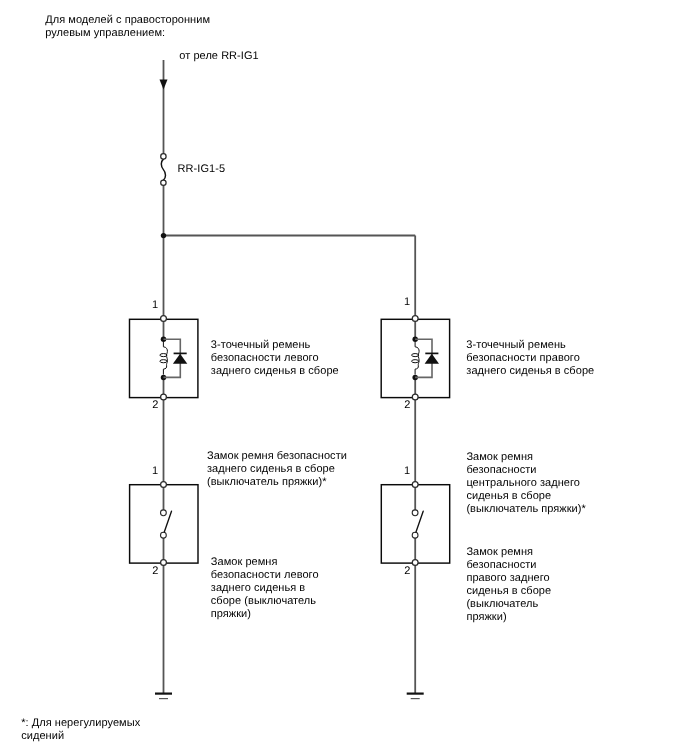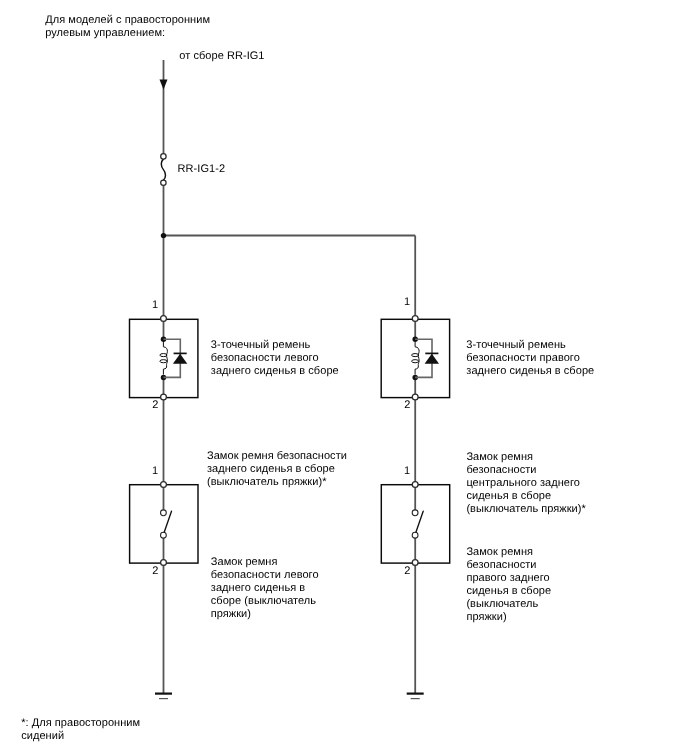--- a/index.html
+++ b/index.html
@@ -11,23 +11,23 @@
        color:#000;letter-spacing:0.05px;}
   .pinlbl{position:absolute;font-size:11px;line-height:11px;color:#000;}
   svg{position:absolute;left:0;top:0;}
 </style>
 </head>
 <body>
 
 <div class="txt" style="left:21.2px;top:14px;margin-left:24px;">Для моделей с правосторонним
 рулевым управлением:</div>
 
-<div class="txt" style="left:179.3px;top:49.7px;">от сборе RR-IG1</div>
+<div class="txt" style="left:179.3px;top:49.7px;">от реле RR-IG1</div>
 
-<div class="txt" style="left:177.6px;top:163.1px;">RR-IG1-2</div>
+<div class="txt" style="left:177.6px;top:163.1px;">RR-IG1-5</div>
 
 <div class="txt" style="left:210.8px;top:338.6px;">3-точечный ремень
 безопасности левого
 заднего сиденья в сборе</div>
 
 <div class="txt" style="left:466.3px;top:338.6px;">3-точечный ремень
 безопасности правого
 заднего сиденья в сборе</div>
 
 <div class="txt" style="left:207px;top:450.2px;">Замок ремня безопасности
@@ -46,21 +46,21 @@
 сиденья в сборе
 (выключатель пряжки)*</div>
 
 <div class="txt" style="left:466.4px;top:545.6px;">Замок ремня
 безопасности
 правого заднего
 сиденья в сборе
 (выключатель
 пряжки)</div>
 
-<div class="txt" style="left:21.2px;top:717px;">*: Для правосторонним
+<div class="txt" style="left:21.2px;top:717px;">*: Для нерегулируемых
 сидений</div>
 
 <svg width="688" height="755" viewBox="0 0 688 755">
   <g stroke="#555555" stroke-width="1.8" fill="none">
 
     <line x1="163.5" y1="60" x2="163.5" y2="156.4"></line>
     <line x1="163.5" y1="182.7" x2="163.5" y2="339"></line>
     <line x1="163.5" y1="377.5" x2="163.5" y2="512.6"></line>
     <line x1="163.5" y1="535.1" x2="163.5" y2="693"></line>
 

